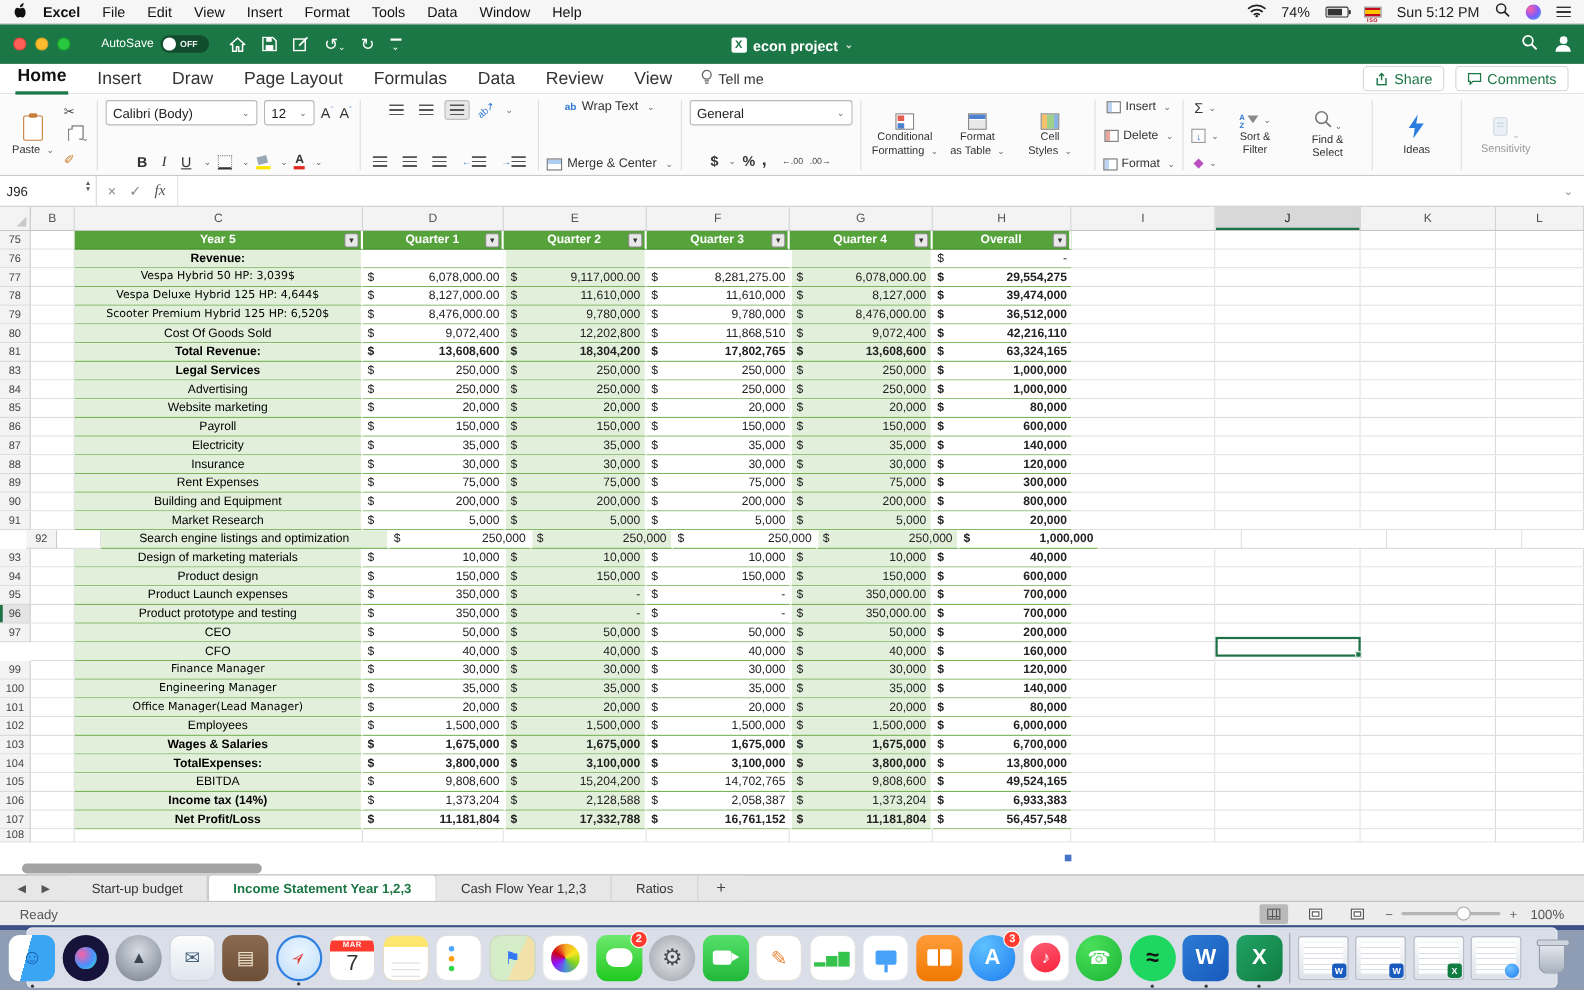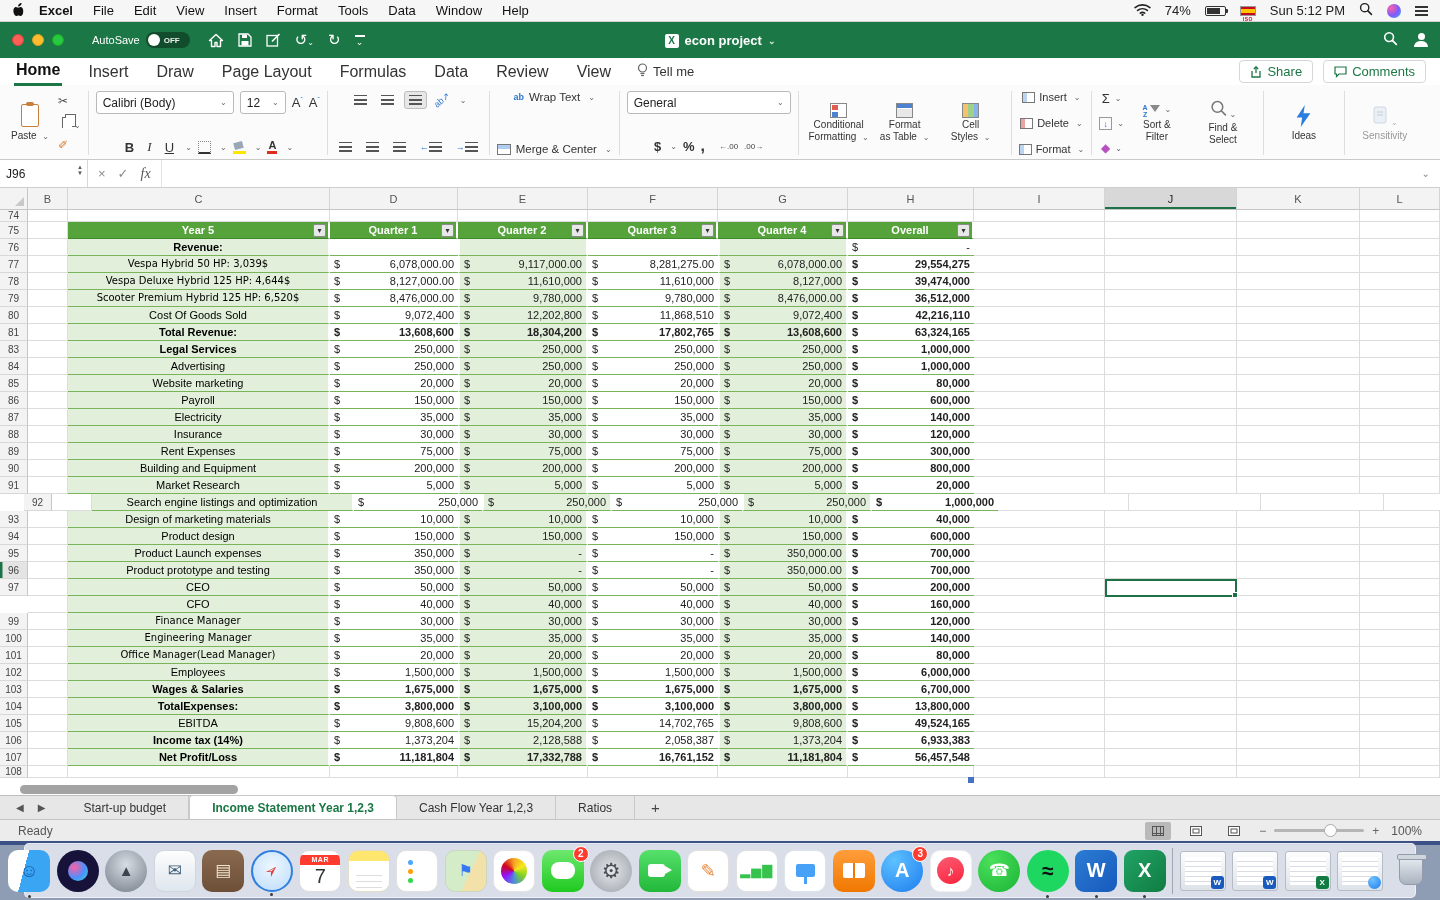--- a/index.html
+++ b/index.html
@@ -53,21 +53,21 @@
   .i-clip{width:18px;height:23px;background:#fff;border:1px solid #c77f3e;border-radius:2px;position:relative}
   .i-clip:before{content:"";position:absolute;left:4px;top:-3px;width:8px;height:4px;background:#c77f3e;border-radius:2px}
   .clipcol{display:flex;flex-direction:column;justify-content:space-around;height:64px;margin-left:6px;font-size:12px;color:#444}
   .i-copy{display:inline-block;width:9px;height:11px;border:1px solid #666;background:#fff;position:relative;margin:3px 0 0 4px}
   .i-copy:before{content:"";position:absolute;left:2px;top:-4px;width:9px;height:11px;border:1px solid #666;background:#fff}
   .i-copy:after{content:"";position:absolute;left:0;top:0;width:9px;height:11px;background:#fff}
   .brush{color:#d27f2f}
   .fontgrp{display:flex;flex-direction:column;justify-content:space-between;padding:2px 0}
   .row1,.row2{display:flex;align-items:center;gap:6px}
   .selbox{border:1px solid #b9b9b9;border-radius:3px;height:23px;display:flex;align-items:center;justify-content:space-between;padding:0 6px;font-size:12px;background:#fff}
-  .fontname{width:138px}.fontsize{width:46px}.numfmt{width:164px}
+  .fontname{width:138px}.fontsize{width:46px}.numfmt{width:148px}
   .abtn{font-size:13px;color:#333;position:relative}
   .abtn sup{font-size:7px;color:#1b6fc9}
   .biu{font-size:13px;color:#333;width:14px;text-align:center}
   .i-borders{display:inline-block;width:13px;height:13px;border:1px dotted #888;border-bottom:2px solid #333}
   .i-fillc{display:inline-block;width:13px;height:10px;position:relative}
   .i-fillc:before{content:"";position:absolute;left:1px;top:0;width:9px;height:7px;background:#9aa7b5;transform:rotate(-15deg)}
   .i-fillc:after{content:"";position:absolute;left:0;bottom:-2px;width:13px;height:3px;background:#ffe600}
   .i-fontc{display:inline-block;font-size:11px;font-weight:bold;color:#333;border-bottom:3px solid #e02b20;line-height:11px;padding:0 1px}
   .i-bars{display:inline-block;width:13px;height:10px;background:linear-gradient(#555 0 1.5px,transparent 1.5px 4.2px,#555 4.2px 5.7px,transparent 5.7px 8.4px,#555 8.4px 9.9px,transparent 9.9px)}
   .selbox2{border:1px solid #bdbdbd;background:#e7e7e7;border-radius:3px;padding:3px 4px;display:inline-flex}
@@ -561,34 +561,20 @@
     <div class="colh" style="width: 123px;">K</div>
     <div class="colh" style="width: 80px;">L</div>
   </div>
 
 <div id="grid-rows">
   <div class="selcell">
       <span class="handle"></span>
     </div>
   <div class="tblcorner"></div>
   <div class="hscroll"></div>
-<div class="grow" style="height: 12px;">
-      <div class="rnum" style="width: 28px;">74</div>
-      <div class="cell e" style="width: 40px;"></div>
-      <div class="cell e" style="width: 262px;"></div>
-      <div class="cell e" style="width: 128px;"></div>
-      <div class="cell e" style="width: 130px;"></div>
-      <div class="cell e" style="width: 130px;"></div>
-      <div class="cell e" style="width: 130px;"></div>
-      <div class="cell e" style="width: 126px;"></div>
-      <div class="cell e" style="width: 131px;"></div>
-      <div class="cell e" style="width: 132px;"></div>
-      <div class="cell e" style="width: 123px;"></div>
-      <div class="cell e" style="width: 80px;"></div>
-    </div>
     <div class="grow" style="height: 17px;">
       <div class="rnum" style="width: 28px;">75</div>
       <div class="cell e" style="width: 40px;"></div>
       <div class="cell th" style="width: 262px;">
         <span class="thl">Year 5</span>
         <span class="fbtn">▾</span>
       </div>
       <div class="cell th" style="width: 128px;">
         <span class="thl">Quarter 1</span>
         <span class="fbtn">▾</span>

